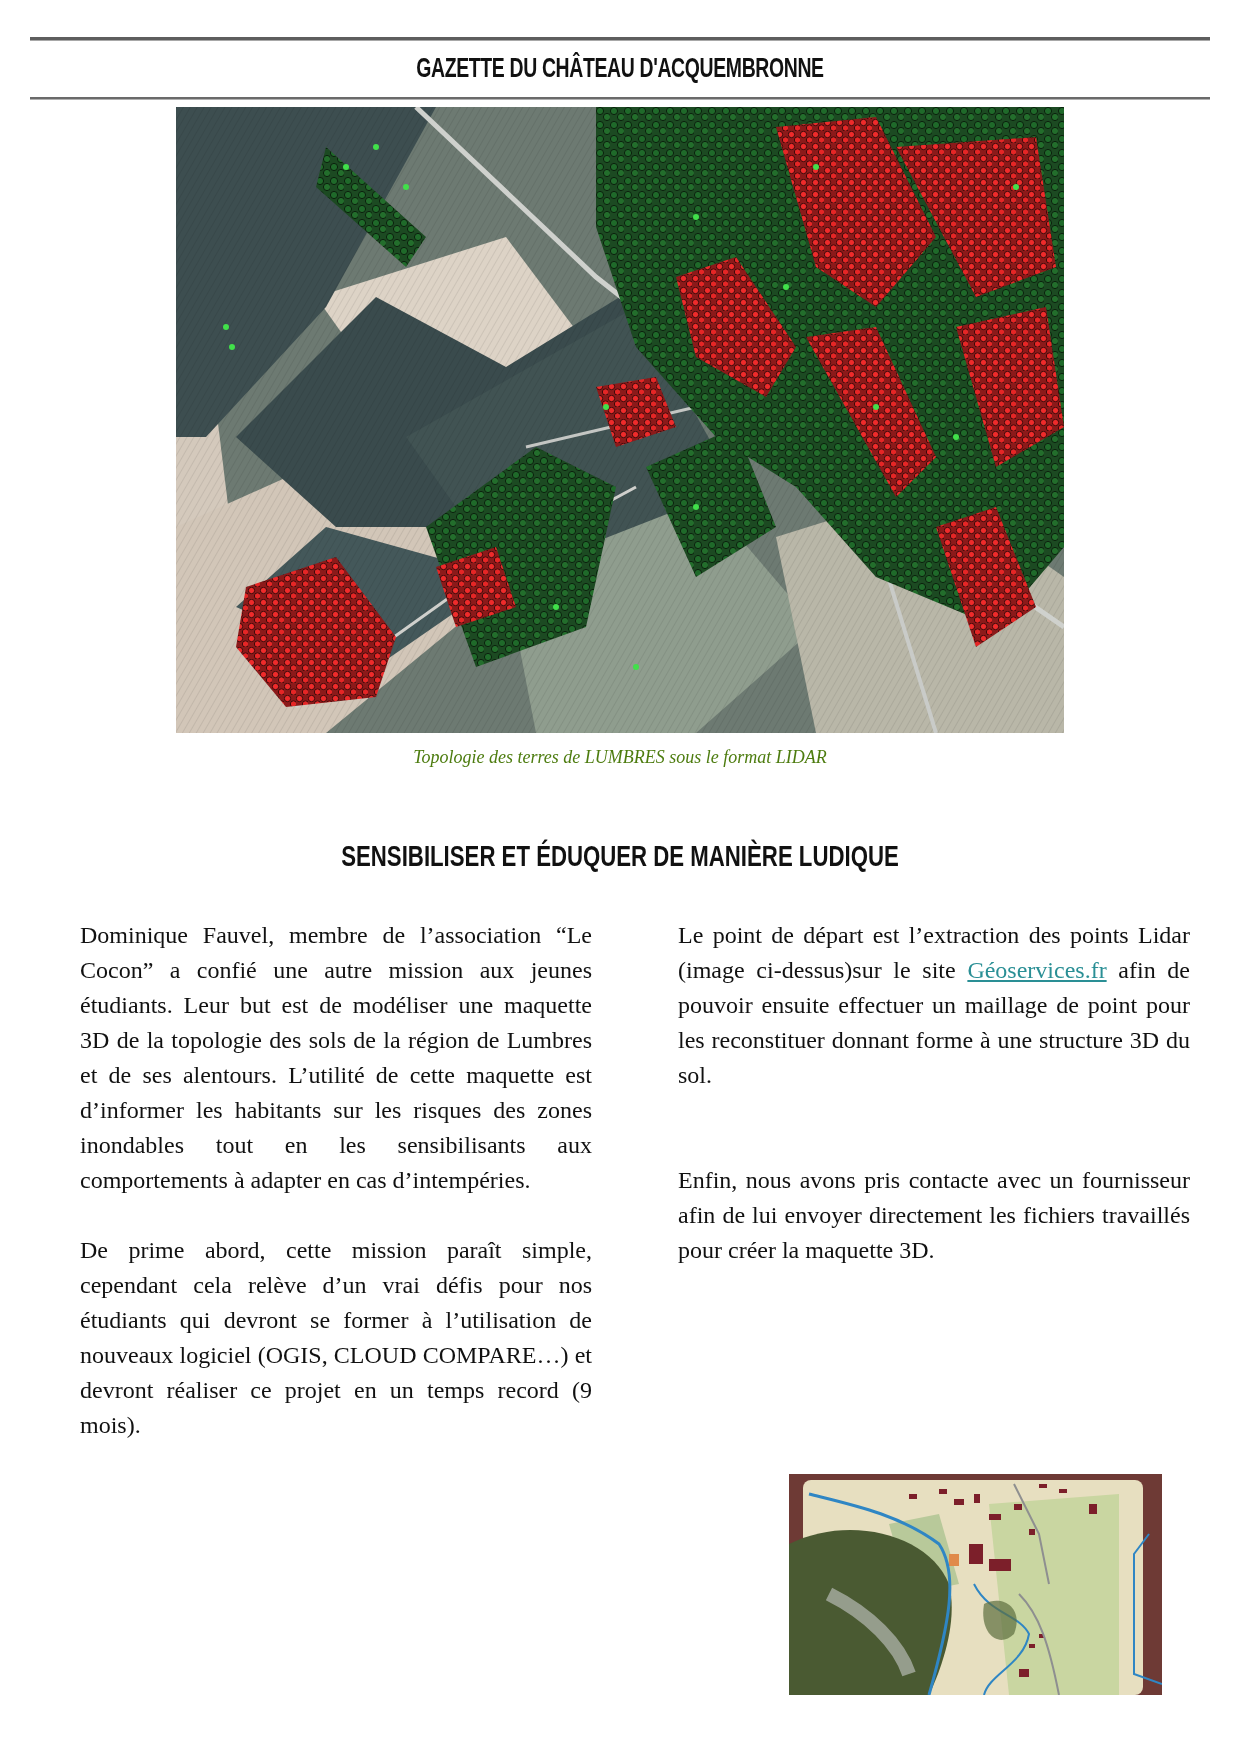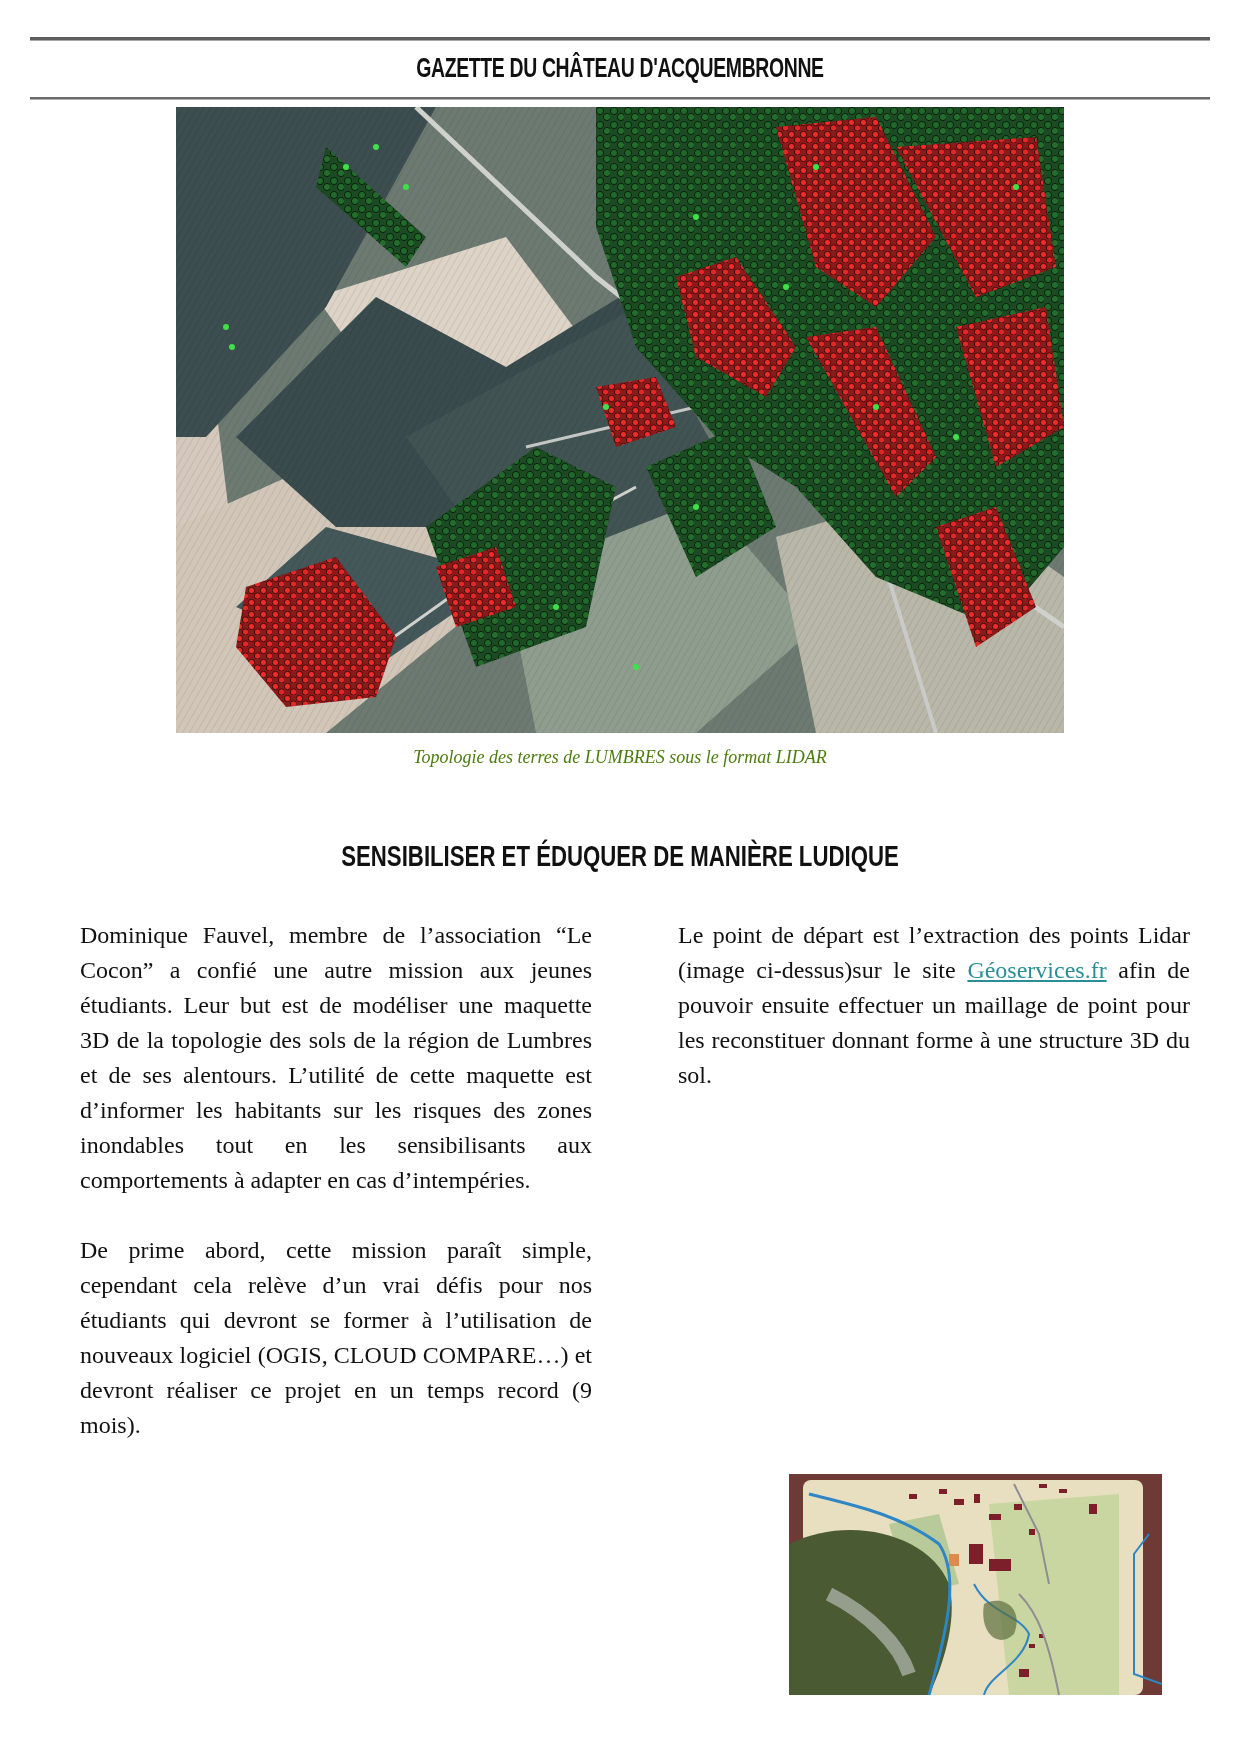--- a/index.html
+++ b/index.html
@@ -106,20 +106,21 @@
 
 <div class="col col-left">
   <p>Dominique Fauvel, membre de l’association “Le Cocon” a confié une autre mission aux jeunes étudiants. Leur but est de modéliser une maquette 3D de la topologie des sols de la région de Lumbres et de ses alentours. L’utilité de cette maquette est d’informer les habitants sur les risques des zones inondables tout en les sensibilisants aux comportements à adapter en cas d’intempéries.</p>
   <div class="gap"></div>
   <p>De prime abord, cette mission paraît simple, cependant cela relève d’un vrai défis pour nos étudiants qui devront se former à l’utilisation de nouveaux logiciel (OGIS, CLOUD COMPARE…) et devront réaliser ce projet en un temps record (9 mois).</p>
 </div>
 
 <div class="col col-right">
   <p><span>Le point de départ est l’extraction des points Lidar (image ci-dessus)sur le site </span><a class="link">Géoservices.fr</a><span> afin de pouvoir ensuite effectuer un maillage de point pour les reconstituer donnant forme à une structure 3D du sol.</span></p>
   <div class="gap2"></div>
+  <p>Enfin, nous avons pris contacte avec un fournisseur afin de lui envoyer directement les fichiers travaillés pour créer la maquette 3D.</p>
 </div>
 
 <div class="model">
   <svg width="373" height="221" viewBox="0 0 373 221" xmlns="http://www.w3.org/2000/svg">
     <rect width="373" height="221" fill="#6e3a35"></rect>
     <rect x="14" y="6" width="340" height="215" rx="8" fill="#e7dfc0"></rect>
     <polygon points="200,30 330,20 330,221 220,221" fill="#c9d6a1"></polygon>
     <polygon points="100,50 150,40 170,110 120,120" fill="#b8c99a"></polygon>
     <rect x="160" y="80" width="10" height="12" fill="#e08a4a"></rect>
     <path d="M0,70 C60,40 140,60 160,110 C170,150 150,200 140,221 L0,221 Z" fill="#4a5a32"></path>

